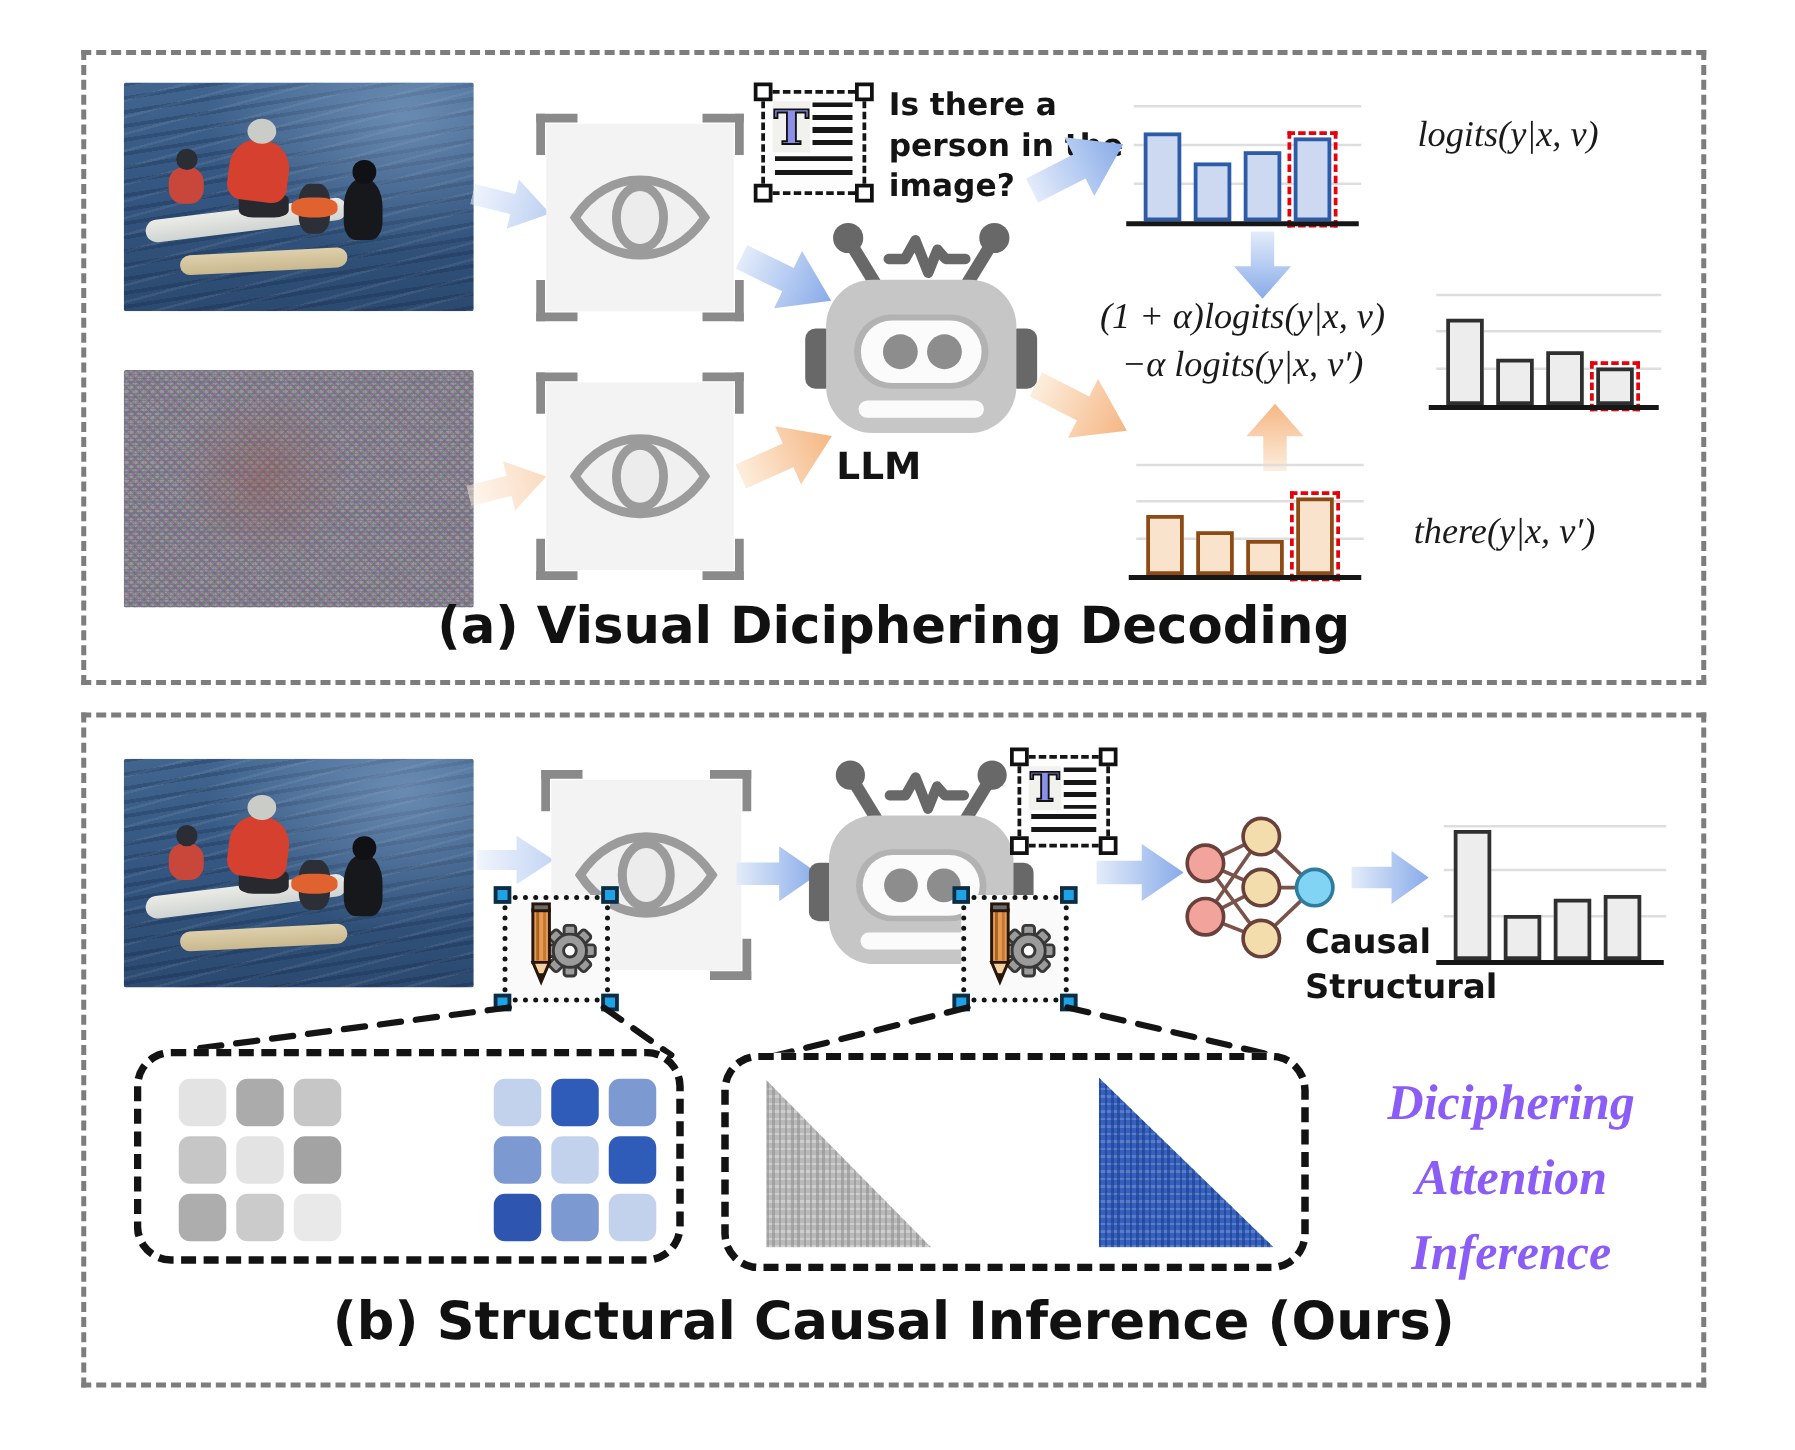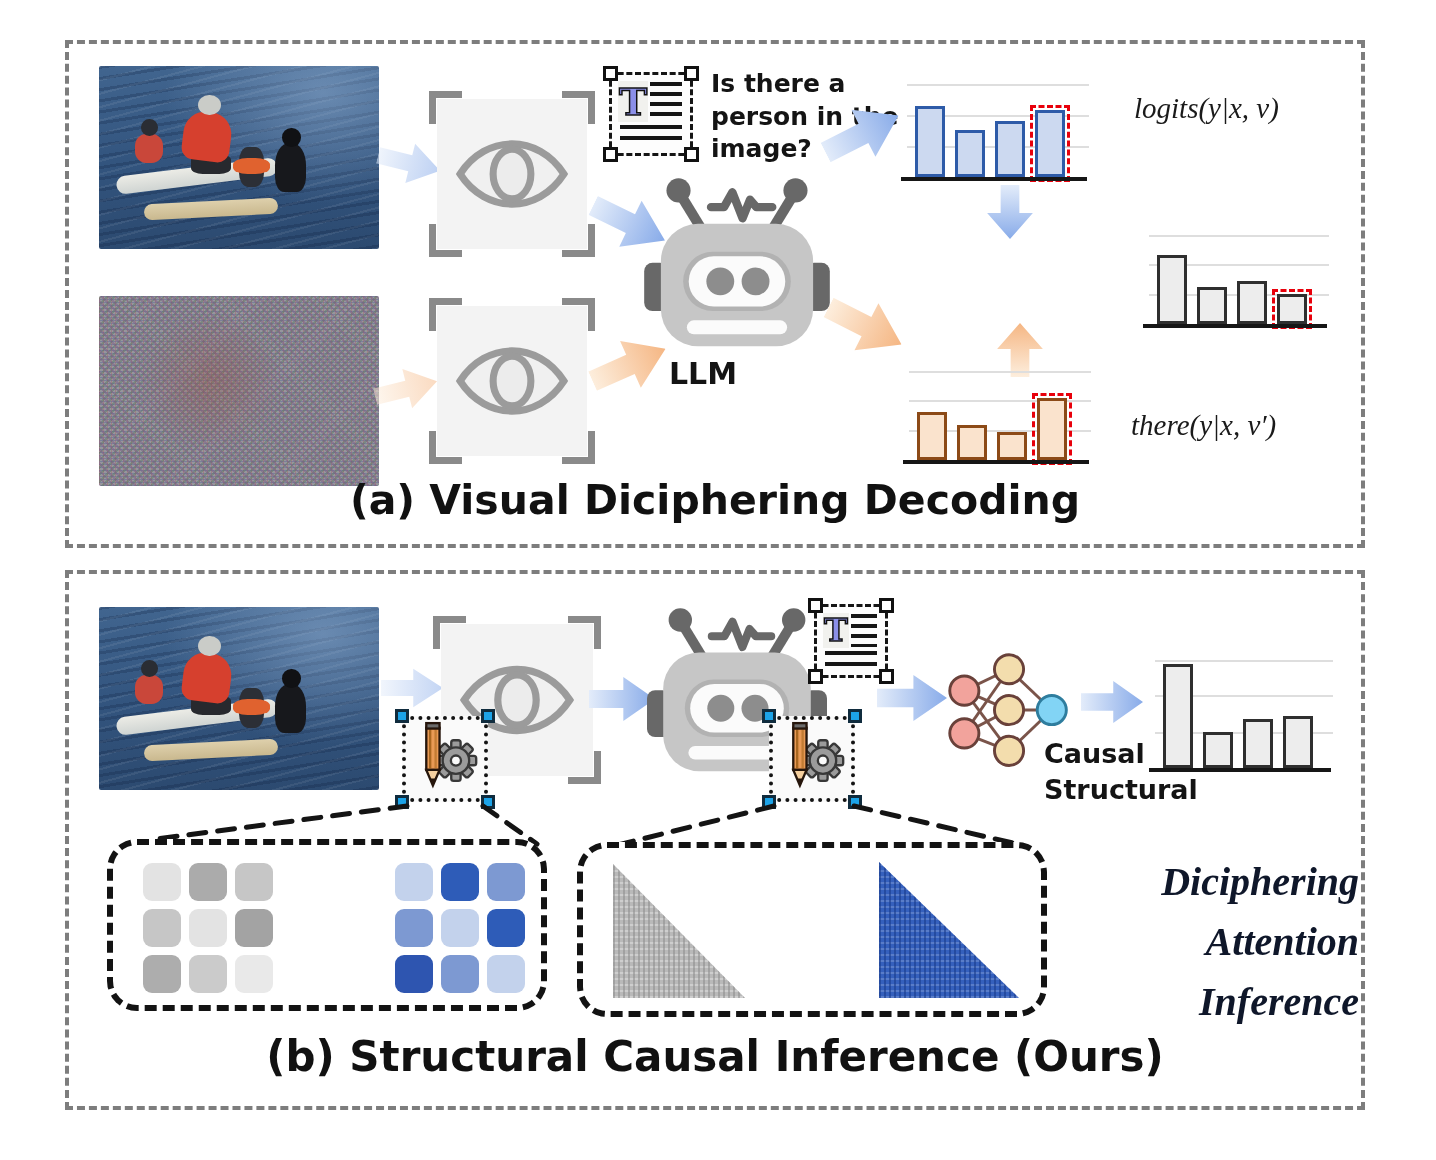--- a/index.html
+++ b/index.html
@@ -186,20 +186,22 @@
           <div class="bar" style="height: 61%; background: rgb(204, 217, 240); border-color: rgb(46, 91, 168);"></div>
           <div class="bar hl" style="height: 73%; background: rgb(204, 217, 240); border-color: rgb(46, 91, 168); outline-color: rgb(232, 0, 11);"></div>
         </div>
     </div>
     <div class="abs math" style="left:1065px;top:48px;width:230px;font-size:29px;">logits(y|x, v)</div>
 
     <div class="arrow blue" style="left:914px;top:142px;width:54px;height:52px;transform:rotate(90deg);"></div>
     <div class="arrow orange" style="left:924px;top:280px;width:54px;height:52px;transform:rotate(-90deg);"></div>
 
     <div class="abs math" style="left:775px;top:190px;width:300px;text-align:center;font-size:29px;line-height:1.35;">
+      <div>(1 + α)logits(y|x, v)</div>
+      <div>−α logits(y|x, v′)</div>
     </div>
 
     <div class="chart" style="left:1080px;top:186px;width:166px;height:98px;">
       <div class="grid"></div>
       <div class="bars">
           <div class="bar" style="height: 78%; background: rgb(237, 237, 237); border-color: rgb(47, 47, 47);"></div>
           <div class="bar" style="height: 42%; background: rgb(237, 237, 237); border-color: rgb(47, 47, 47);"></div>
           <div class="bar" style="height: 49%; background: rgb(237, 237, 237); border-color: rgb(47, 47, 47);"></div>
           <div class="bar hl" style="height: 34%; background: rgb(237, 237, 237); border-color: rgb(47, 47, 47); outline-color: rgb(232, 0, 11);"></div>
         </div>
@@ -401,21 +403,21 @@
           <div class="cell" style="background: rgb(125, 153, 210);"></div>
           <div class="cell" style="background: rgb(195, 210, 236);"></div>
         </div>
     </div>
 
     <div class="callout" style="left:508px;top:268px;width:470px;height:175px;">
       <div class="tri gray" style="left:30px;top:16px;width:132px;height:134px;"></div>
       <div class="tri blue" style="left:296px;top:14px;width:140px;height:136px;"></div>
     </div>
 
-    <div class="abs tagline" style="left: 990px; top: 278px; width: 300px; color: #0f172a; text-align: right;">
+    <div class="abs tagline" style="left: 990px; top: 278px; width: 300px; color: #8b5cf6;">
       <div>Diciphering</div>
       <div>Attention</div>
       <div>Inference</div>
     </div>
 
     <div class="caption" style="top:458px;font-size:42px;">(b) Structural Causal Inference (Ours)</div>
   </div>
 </div>
 
 </body></html>

